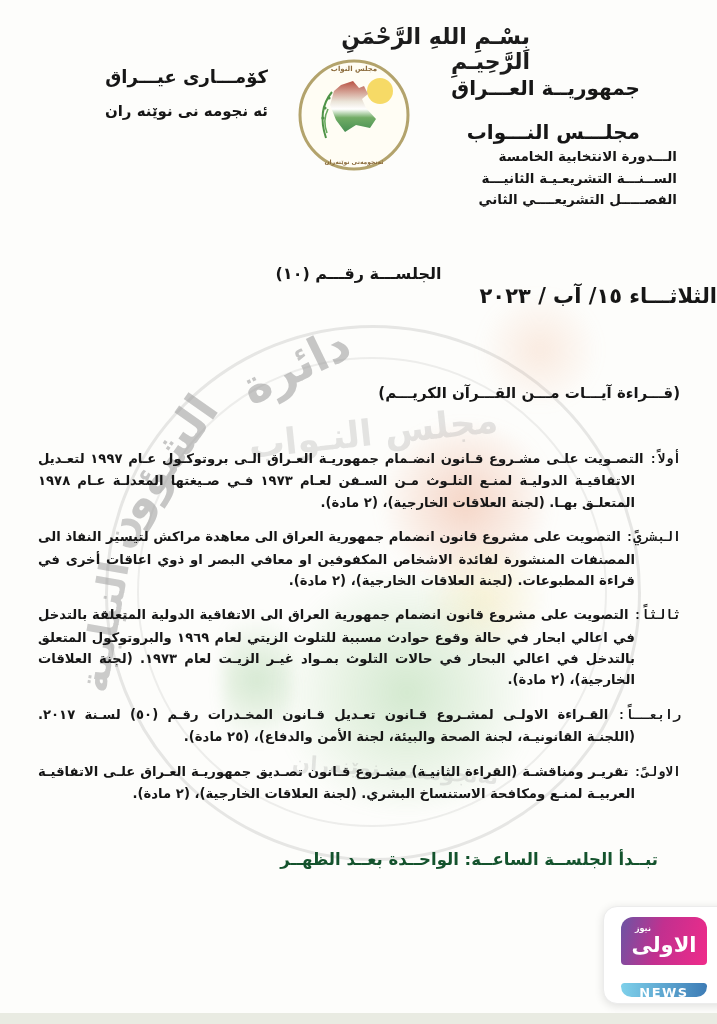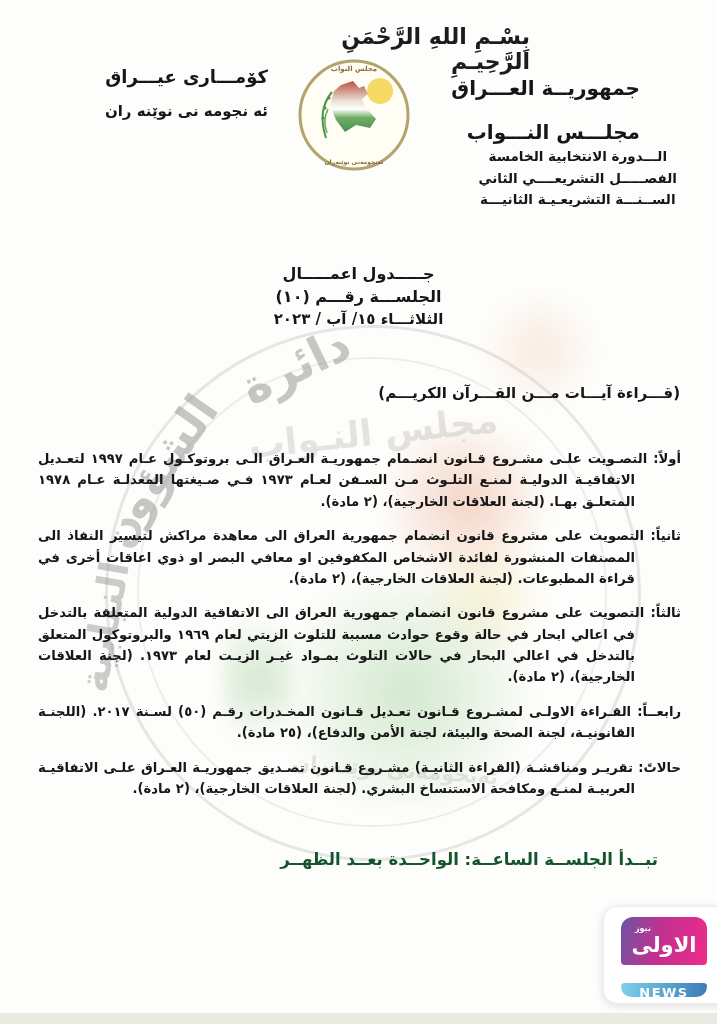--- a/index.html
+++ b/index.html
@@ -28,31 +28,31 @@
   
   .content { position:absolute; inset:0; z-index:1; }
   .bismillah { position:absolute; left:255px; top:24px; width:275px; text-align:right;
                font-size:22px; font-weight:bold; color:#1c1c1c; }
   .hdr-right { position:absolute; right:77px; top:66px; text-align:right;
                font-size:20px; font-weight:bold; line-height:44px; }
   .hdr-left  { position:absolute; left:38px; top:66px; width:230px; text-align:right; font-weight:bold; }
   .hdr-left .ku1 { font-size:18px; margin-bottom:15px; }
   .hdr-left .ku2 { font-size:15px; }
   .emblem { position:absolute; left:296px; top:54px; width:116px; height:120px; }
-  .session-info { position:absolute; right:40px; top:146px; text-align:center;
+  .session-info { position:absolute; right:40px; top:146px; text-align:right;
                   font-size:13.5px; font-weight:bold; line-height:21.5px; }
   .title-block { position:absolute; left:0; right:0; top:262px; text-align:center; font-weight:bold; }
   .title-block .t1 { font-size:16px; line-height:23px; }
   .title-block .t2 { font-size:16px; line-height:23px; }
-  .title-block .t3 { font-size:15px; line-height:23px; }
+  .title-block .t3 { font-size:21px; line-height:23px;text-align:right; }
   .quran-line { position:absolute; right:37px; top:384px; font-size:15px; font-weight:bold;text-align:right; }
   .agenda { position:absolute; right:36px; left:38px; top:448px;
             font-size:13.2px; font-weight:bold; line-height:1.62; text-align:justify; }
   .agenda-item { margin-bottom:13px; padding-right:46px; text-indent:-46px; }
-  .agenda-item .label { font-weight:bold; }
+  .agenda-item .label { font-weight:bold;font-family:Liberation Mono, monospace; }
   .footer-time { position:absolute; right:59px; top:850px; font-size:16.5px; font-weight:bold; color:#14532d; }
   
   .news-card { position:absolute; right:-8px; top:906px; width:120px; height:96px;
                background:#ffffff; border:1px solid #ececec; border-radius:14px 0 0 14px;
                box-shadow:0 2px 10px rgba(0,0,0,.12); }
   .news-icon { width:86px; height:48px; margin:10px auto 0; border-radius:12px 12px 4px 4px;
                background:linear-gradient(105deg,#6b55a4 0%,#c2308f 45%,#ef2b8a 100%);
                display:flex; flex-direction:column; align-items:center; justify-content:center; color:#fff; }
   .news-ar-sub { font-size:8px; font-weight:bold; align-self:flex-end; margin-left:14px; line-height:8px; }
   .news-ar { font-size:21px; font-weight:bold; line-height:24px; }
@@ -115,51 +115,50 @@
         <circle cx="33" cy="44" r="1.6" fill="#4f9347"></circle>
         <circle cx="29" cy="54" r="1.6" fill="#4f9347"></circle>
         <circle cx="27" cy="64" r="1.6" fill="#4f9347"></circle>
         <text x="58" y="17" text-anchor="middle" font-size="7" font-weight="bold" fill="#8a6a3a">مجلس النواب</text>
         <text x="58" y="110" text-anchor="middle" font-size="6" font-weight="bold" fill="#8a6a3a">ئەنجومەنی نوێنەران</text>
       </svg>
     </div>
 
     <div class="session-info">
       <div>الـــدورة الانتخابية الخامسة</div>
+      <div>الســنـــة التشريعـيـة الثانيـــة</div>
       <div>الفصـــــل التشريعــــي الثاني</div>
-      <div>الســنـــة التشريعـيـة الثانيـــة</div>
     </div>
 
     <div class="title-block">
-      <div class="t1">جـــــدول اعمـــــال</div>
       <div class="t2">الجلســـة رقـــم (١٠)</div>
       <div class="t3">الثلاثـــاء ١٥/ آب / ٢٠٢٣</div>
     </div>
 
     <div class="quran-line">(قـــراءة آيـــات مـــن القـــرآن الكريـــم)</div>
 
     <div class="agenda">
       <div class="agenda-item">
         <span class="label">أولاً:</span>
         <span>التصـويت علـى مشـروع قـانون انضـمام جمهوريـة العـراق الـى بروتوكـول عـام ١٩٩٧ لتعـديل الاتفاقيـة الدوليـة لمنـع التلـوث مـن السـفن لعـام ١٩٧٣ فـي صـيغتها المعدلـة عـام ١٩٧٨ المتعلـق بهـا. (لجنة العلاقات الخارجية)، (٢ مادة).</span>
       </div>
       <div class="agenda-item">
-        <span class="label">ثانياً:</span>
+        <span class="label">البشريً:</span>
         <span>التصويت على مشروع قانون انضمام جمهورية العراق الى معاهدة مراكش لتيسير النفاذ الى المصنفات المنشورة لفائدة الاشخاص المكفوفين او معافي البصر او ذوي اعاقات أخرى في قراءة المطبوعات. (لجنة العلاقات الخارجية)، (٢ مادة).</span>
       </div>
       <div class="agenda-item">
         <span class="label">ثالثاً:</span>
         <span>التصويت على مشروع قانون انضمام جمهورية العراق الى الاتفاقية الدولية المتعلقة بالتدخل في اعالي ابحار في حالة وقوع حوادث مسببة للتلوث الزيتي لعام ١٩٦٩ والبروتوكول المتعلق بالتدخل في اعالي البحار في حالات التلوث بمـواد غيـر الزيـت لعام ١٩٧٣. (لجنة العلاقات الخارجية)، (٢ مادة).</span>
       </div>
       <div class="agenda-item">
         <span class="label">رابعــاً:</span>
         <span>القـراءة الاولـى لمشـروع قـانون تعـديل قـانون المخـدرات رقـم (٥٠) لسـنة ٢٠١٧. (اللجنـة القانونيـة، لجنة الصحة والبيئة، لجنة الأمن والدفاع)، (٢٥ مادة).</span>
       </div>
       <div class="agenda-item">
-        <span class="label">حالاتً:</span>
+        <span class="label">الاولىً:</span>
         <span>تقريـر ومناقشـة (القراءة الثانيـة) مشـروع قـانون تصـديق جمهوريـة العـراق علـى الاتفاقيـة العربيـة لمنـع ومكافحة الاستنساخ البشري. (لجنة العلاقات الخارجية)، (٢ مادة).</span>
       </div>
     </div>
 
     <div class="footer-time">تبــدأ الجلســة الساعــة: الواحــدة بعــد الظهــر</div>
 
     <div class="news-card">
       <div class="news-icon">
         <span class="news-ar-sub">نيوز</span>
         <span class="news-ar">الاولى</span>

